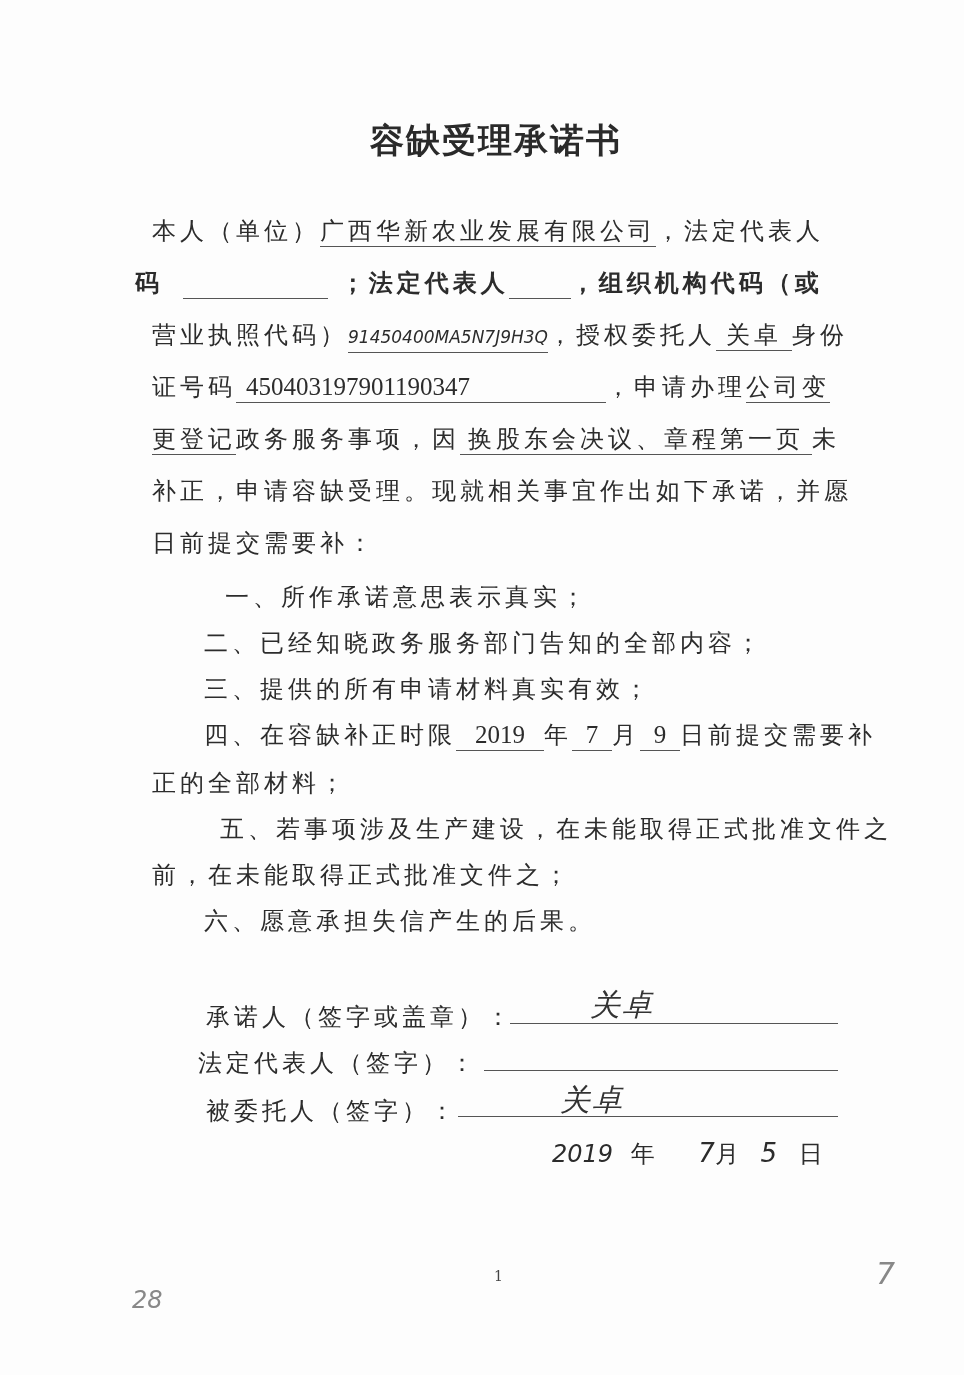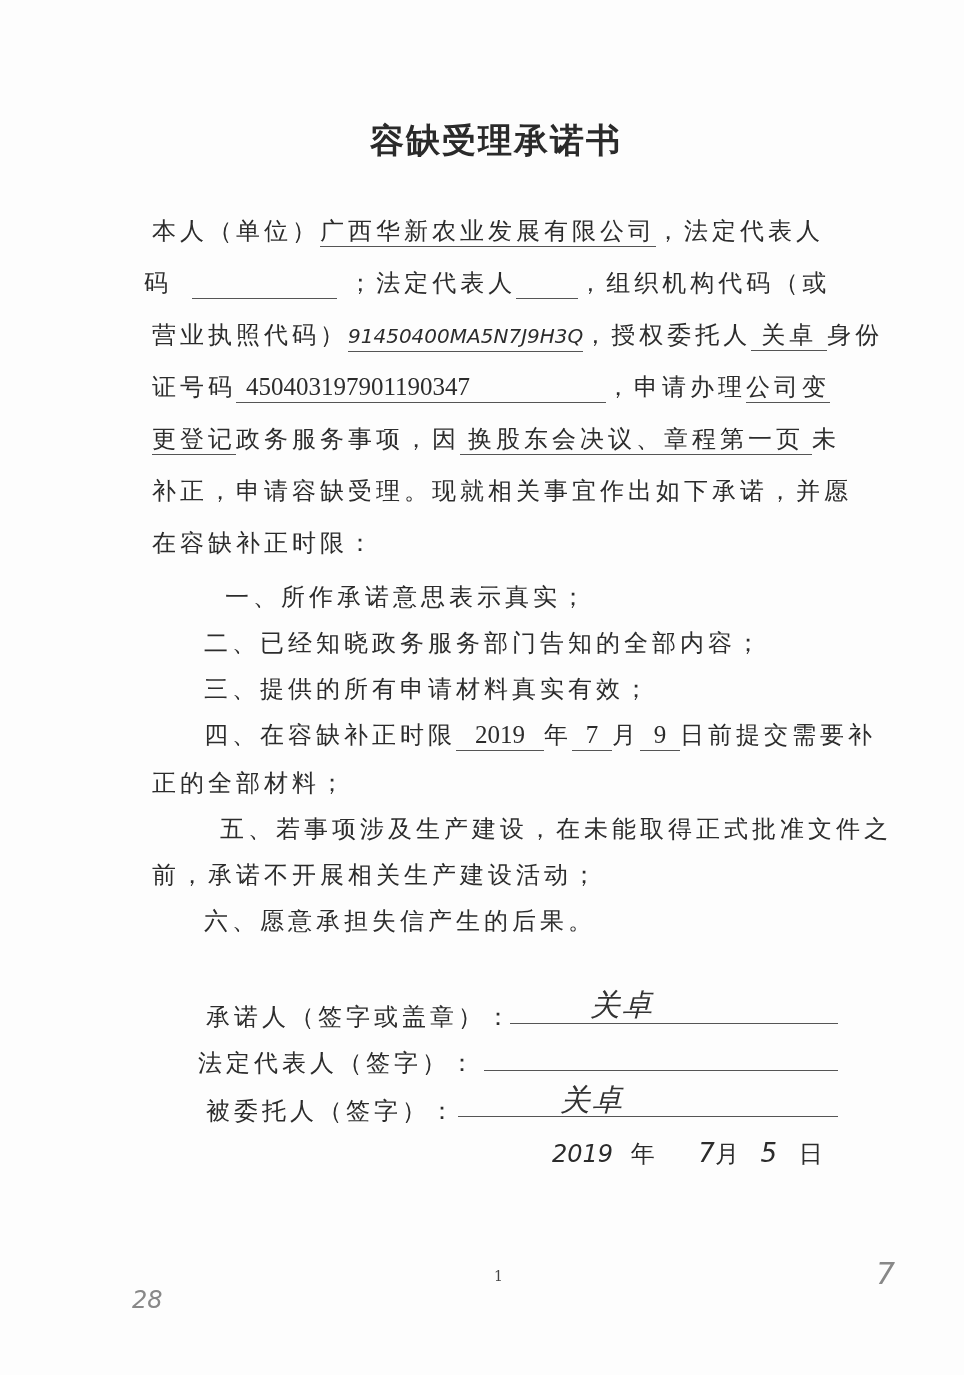--- a/index.html
+++ b/index.html
@@ -8,68 +8,68 @@
     font-family: "DejaVu Serif", "Liberation Serif", serif; color: #2c2c2c;
   }
   .abs { position: absolute; white-space: nowrap; }
   .title {
     left: 0; width: 964px; top: 118px; text-align: center;
     font-family: "DejaVu Sans", "Liberation Sans", sans-serif; font-weight: bold;
     font-size: 34px; letter-spacing: 2px; color: #2a2a2a; margin-left: 14px;
   }
   .line { font-size: 24px; letter-spacing: 4px; height: 34px; line-height: 34px; }
   .u { border-bottom: 1.5px solid #555; display: inline-block; line-height: 30px; }
-  .hw { font-family: "DejaVu Sans", sans-serif; font-style: italic; font-size: 20px; letter-spacing: 0; }
+  .hw { font-family: "DejaVu Sans", sans-serif; font-style: italic; font-size: 17px; letter-spacing: 0; }
   .num { font-family: "Liberation Serif", serif; letter-spacing: 0; font-size: 25px; }
   .sigline { position: absolute; height: 0; border-bottom: 1.5px solid #555; }
   .sig { font-family: "DejaVu Serif", serif; font-style: italic; font-size: 30px; color: #333; letter-spacing: 2px; }
   .pageno { font-size: 14px; color: #444; }
   .margin-note { font-family: "DejaVu Sans", sans-serif; font-style: italic; color: #888; font-size: 24px; }
 </style>
 </head>
 <body>
 
 <div class="abs title">容缺受理承诺书</div>
 
 <div class="abs line" style="left:152px; top:214px;">
   <span>本人（单位）</span><span class="u">广西华新农业发展有限公司</span><span>，法定代表人</span>
 </div>
 
-<div class="abs line" style="left:144px; top:266px;">
+<div class="abs line" style="left:135px; top:266px;font-weight:bold;">
   <span>码</span>
   <span class="u" style="width:145px; margin-left:8px;">&nbsp;</span>
   <span>；法定代表人</span><span class="u" style="width:62px;">&nbsp;</span><span>，组织机构代码（或</span>
 </div>
 
 <div class="abs line" style="left:152px; top:318px;">
   <span>营业执照代码）</span><span class="u hw">91450400MA5N7J9H3Q</span><span>，授权委托人</span><span class="u" style="padding:0 10px;">关卓</span><span>身份</span>
 </div>
 
 <div class="abs line" style="left:152px; top:370px;">
   <span>证号码</span><span class="u num" style="width:360px; padding-left:10px;">450403197901190347</span><span>，申请办理</span><span class="u">公司变</span>
 </div>
 
 <div class="abs line" style="left:152px; top:422px;">
   <span class="u">更登记</span><span>政务服务事项，因</span><span class="u" style="padding:0 8px;">换股东会决议、章程第一页</span><span>未</span>
 </div>
 
 <div class="abs line" style="left:152px; top:474px;">补正，申请容缺受理。现就相关事宜作出如下承诺，并愿</div>
-<div class="abs line" style="left:152px; top:526px;">在容缺补正时限：</div>
+<div class="abs line" style="left:152px; top:526px;">日前提交需要补：</div>
 
 <div class="abs line" style="left:204px; top:580px;margin-left:21px;">一、所作承诺意思表示真实；</div>
 <div class="abs line" style="left:204px; top:626px;">二、已经知晓政务服务部门告知的全部内容；</div>
 <div class="abs line" style="left:204px; top:672px;">三、提供的所有申请材料真实有效；</div>
 
 <div class="abs line" style="left:204px; top:718px;">
   <span>四、在容缺补正时限</span><span class="u num" style="width:88px; text-align:center;">2019</span><span>年</span><span class="u num" style="width:40px; text-align:center;">7</span><span>月</span><span class="u num" style="width:40px; text-align:center;">9</span><span>日前提交需要补</span>
 </div>
 <div class="abs line" style="left:152px; top:766px;">正的全部材料；</div>
 
 <div class="abs line" style="left:220px; top:812px;">五、若事项涉及生产建设，在未能取得正式批准文件之</div>
-<div class="abs line" style="left:152px; top:858px;">前，承诺不开展相关生产建设活动；</div>
+<div class="abs line" style="left:152px; top:858px;">前，在未能取得正式批准文件之；</div>
 
 <div class="abs line" style="left:204px; top:904px;">六、愿意承担失信产生的后果。</div>
 
 <div class="abs line" style="left:206px; top:1000px;">承诺人（签字或盖章）：</div>
 <div class="sigline" style="left:510px; width:328px; top:1023px;"></div>
 <div class="abs sig" style="left:590px; top:985px;">关卓</div>
 
 <div class="abs line" style="left:198px; top:1046px;">法定代表人（签字）：</div>
 <div class="sigline" style="left:484px; width:354px; top:1070px;"></div>
 

